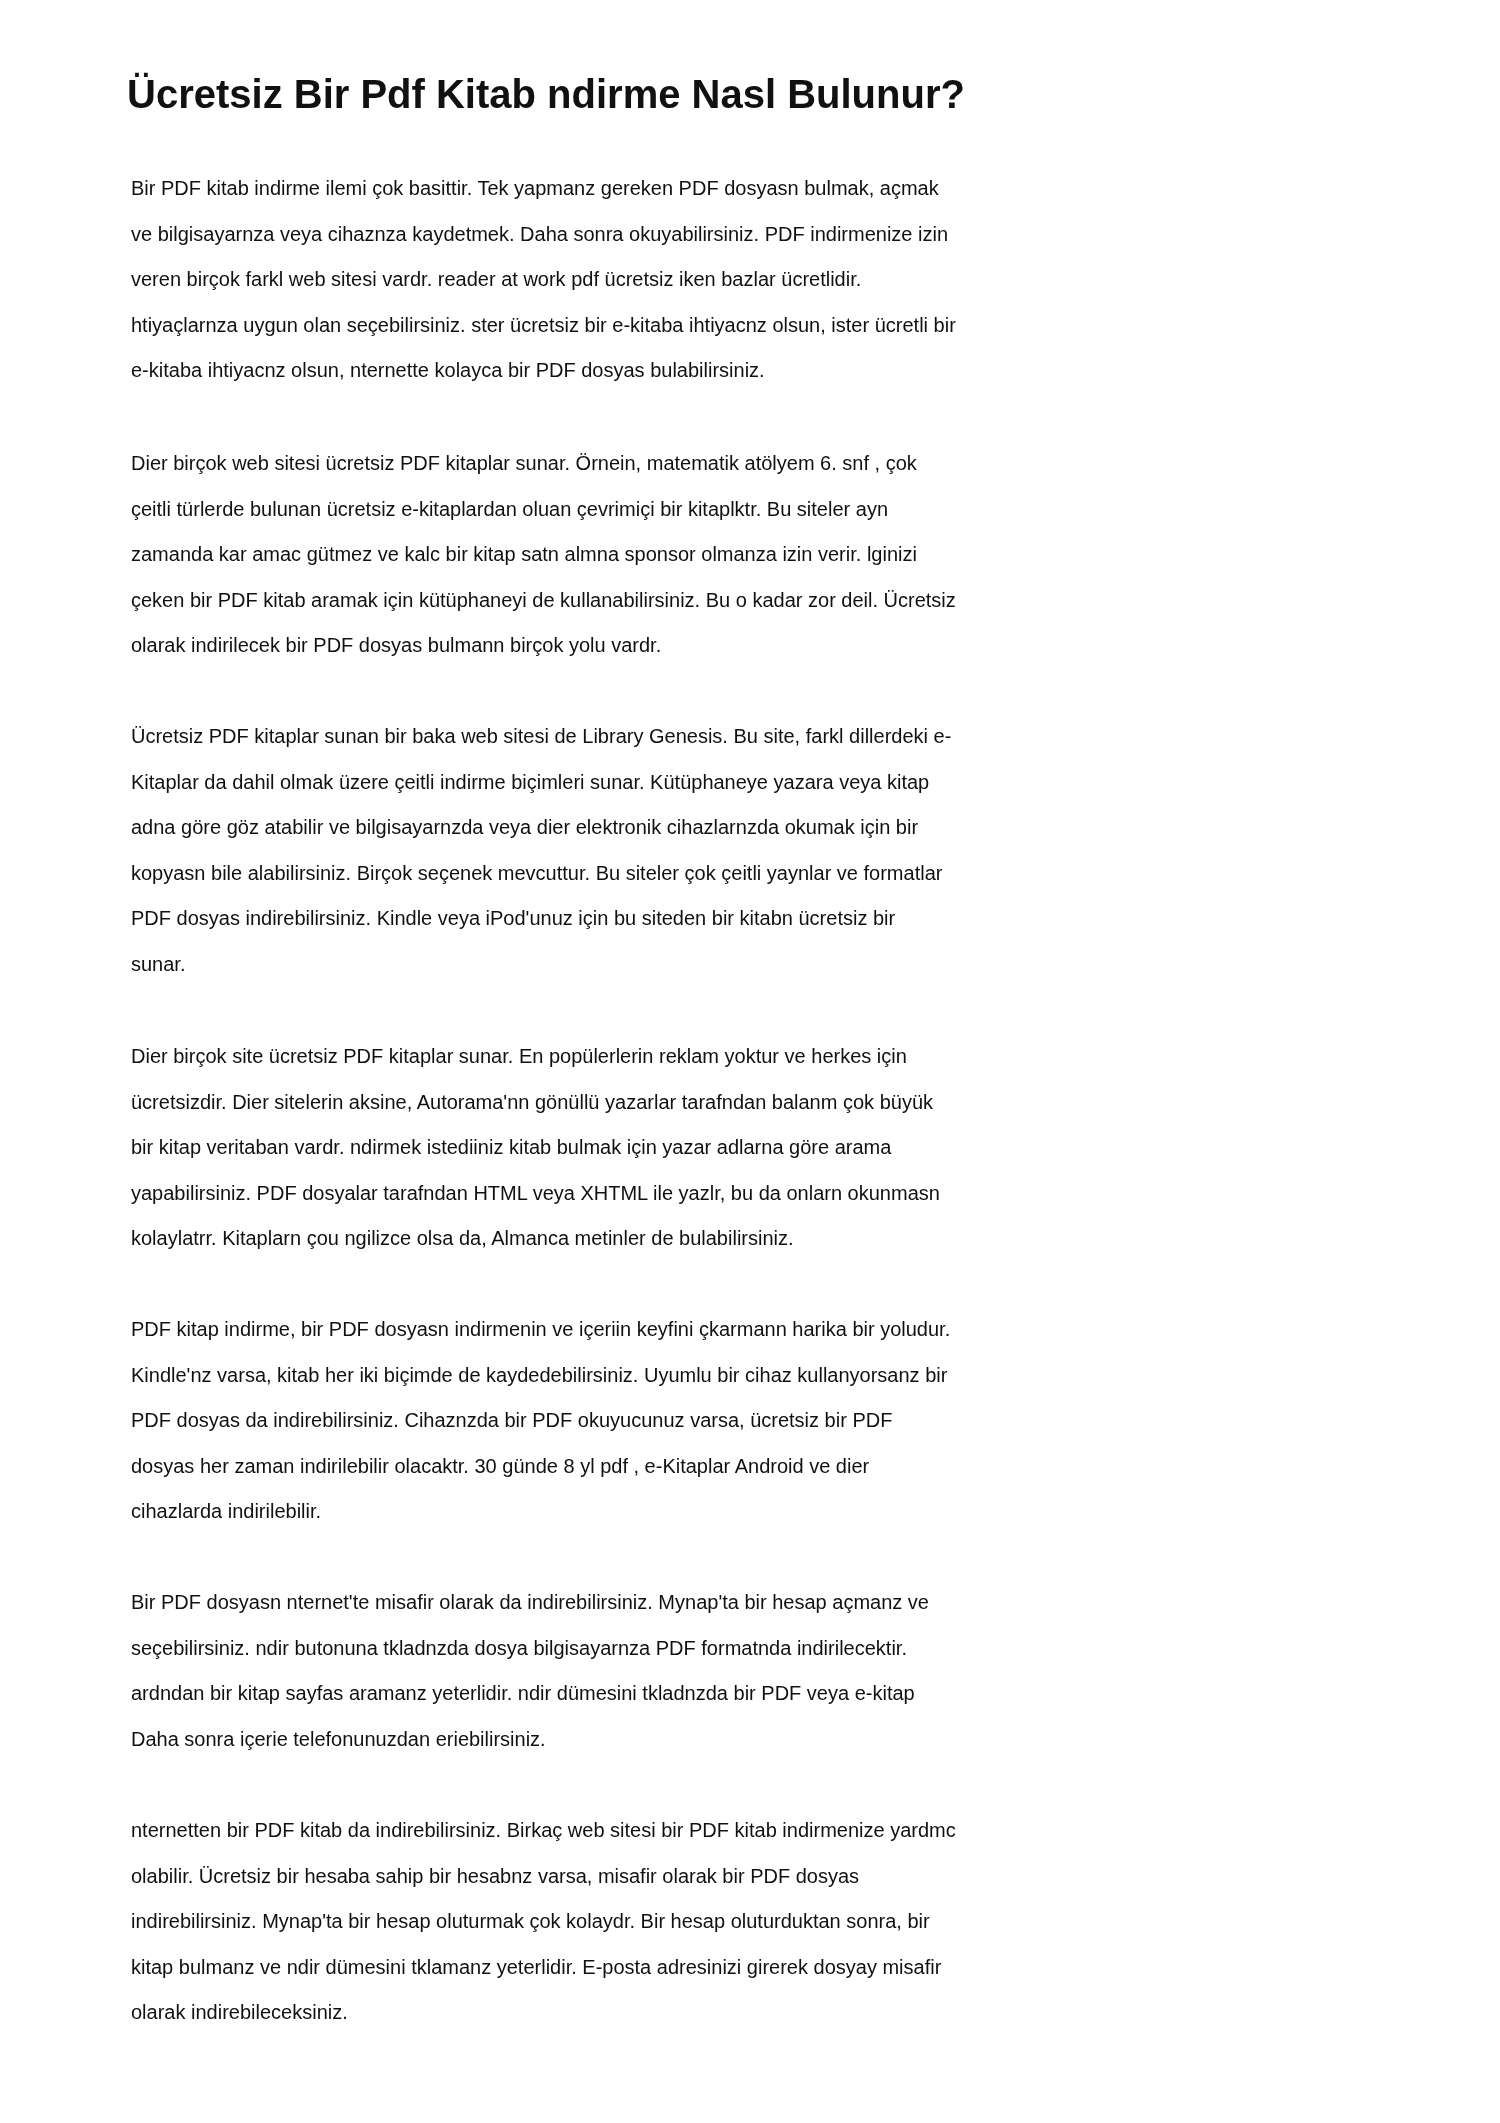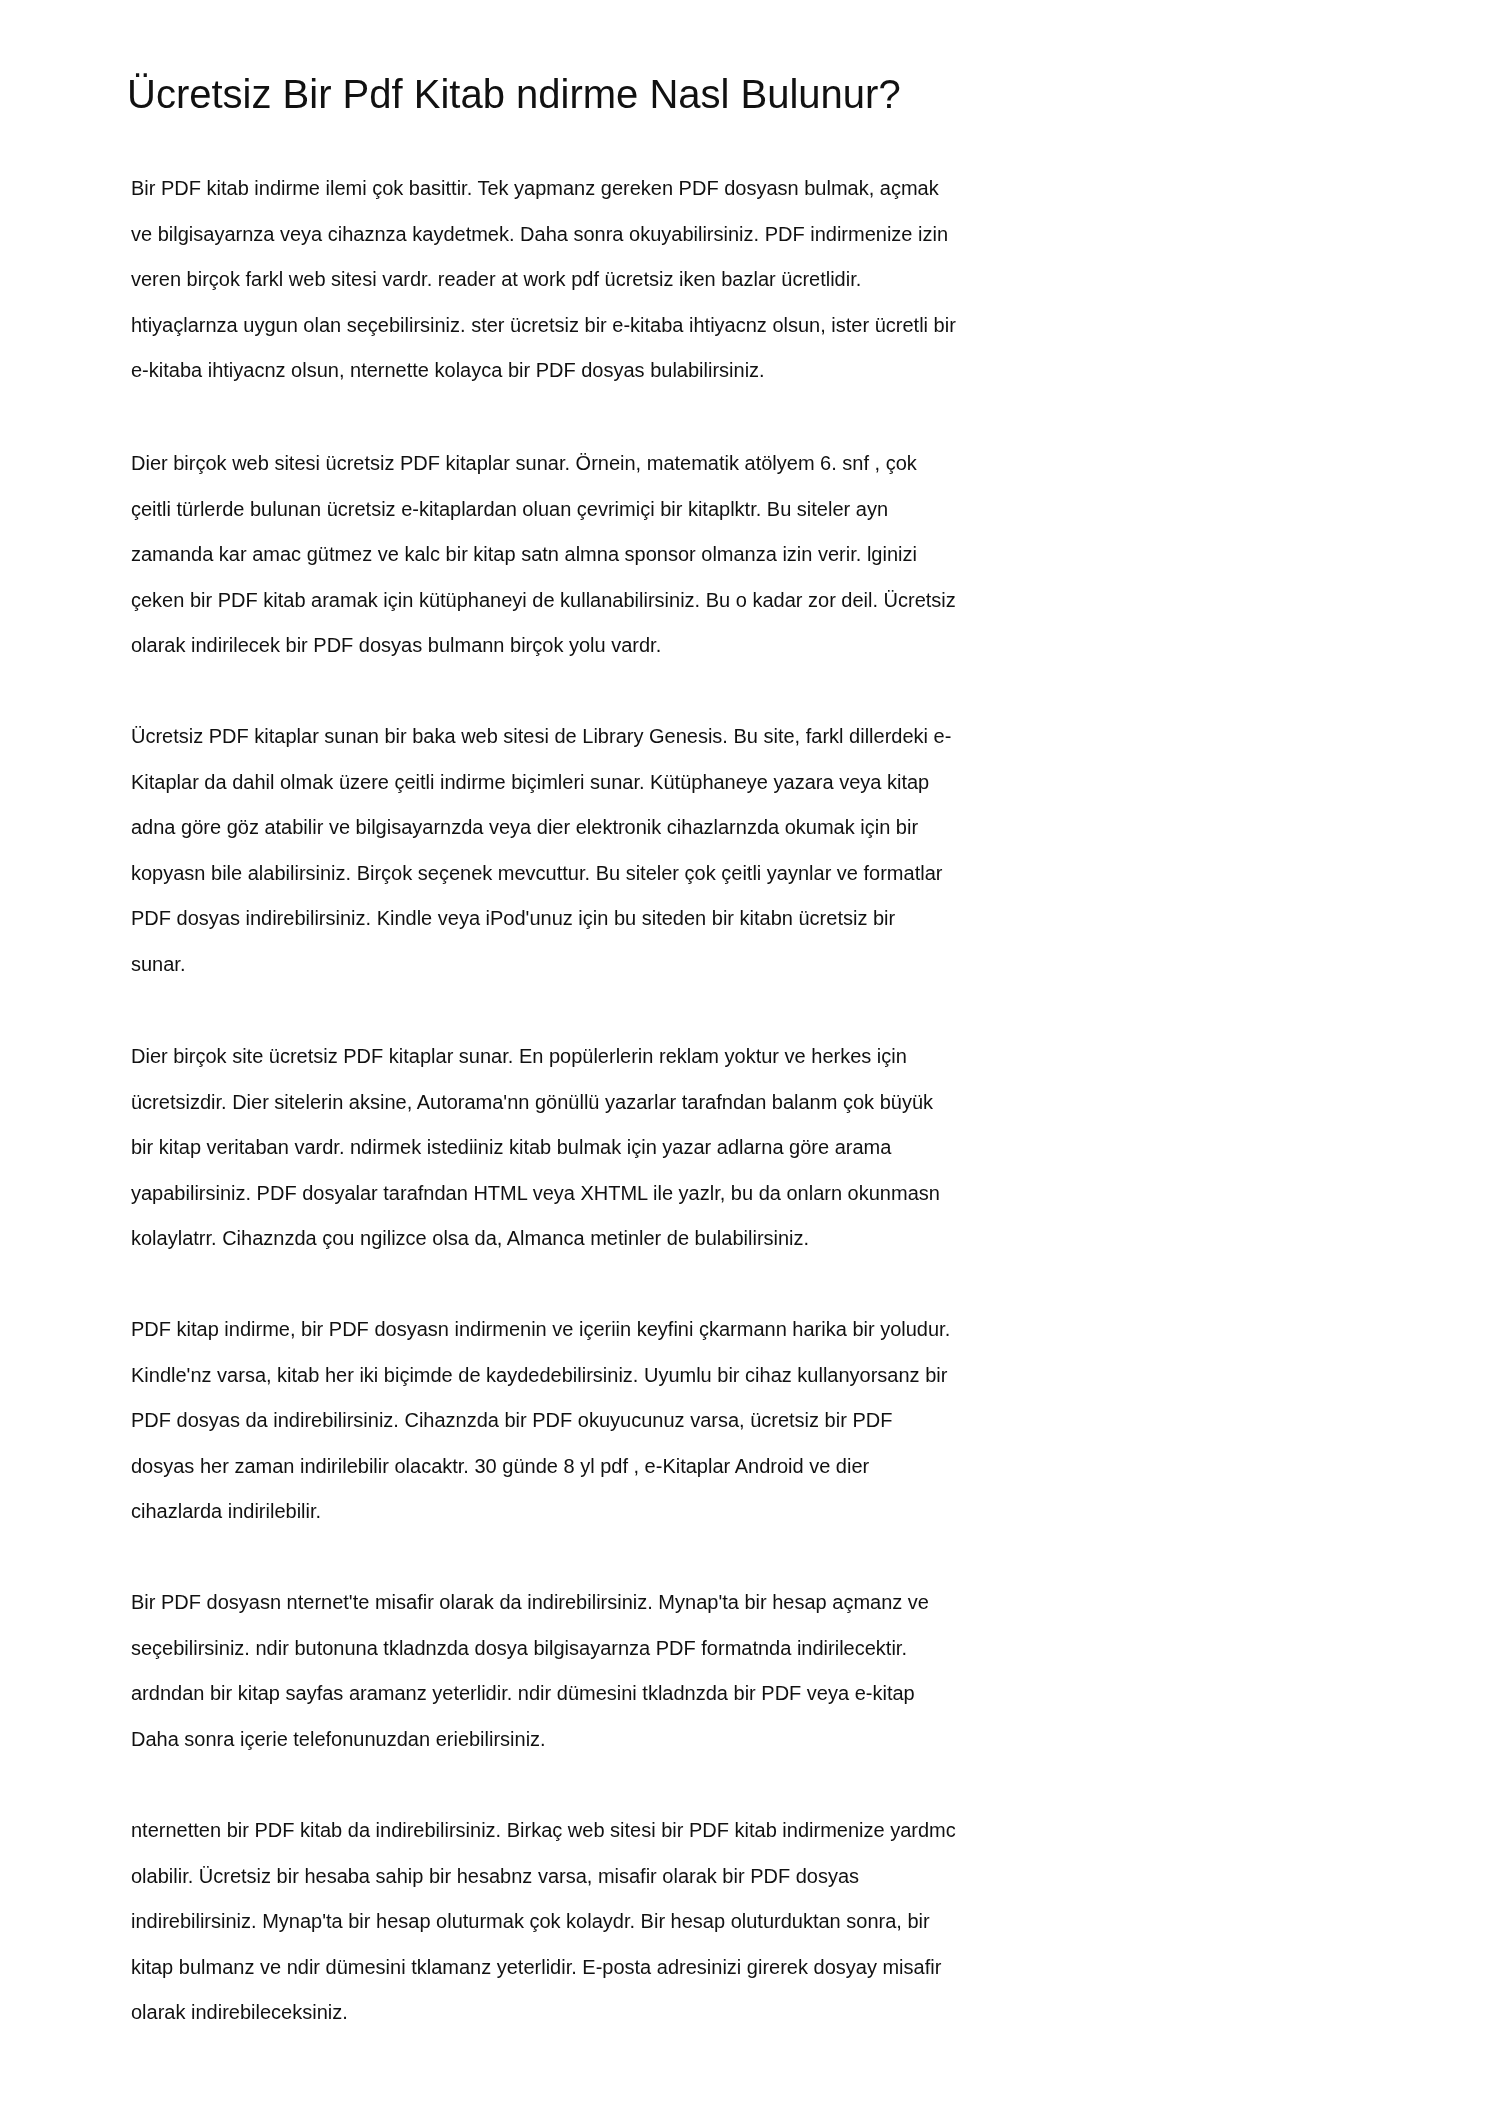--- a/index.html
+++ b/index.html
@@ -19,21 +19,21 @@
       position: absolute;
       left: 127px;
       top: 0;
       width: 1260px;
     }
     .doc-title {
       position: absolute;
       left: 0;
       top: 66px;
       margin: 0;
-      font-weight: normal;
+      font-weight: bold;
       font-size: 40px;
       line-height: 56px;
       white-space: nowrap;
       color: #111111;
     }
     .para {
       position: absolute;
       left: 4px;
       margin: 0;
       font-size: 20px;
@@ -73,21 +73,21 @@
     <span class="line">kopyasn bile alabilirsiniz. Birçok seçenek mevcuttur. Bu siteler çok çeitli yaynlar ve formatlar</span>
     <span class="line">PDF dosyas indirebilirsiniz. Kindle veya iPod'unuz için bu siteden bir kitabn ücretsiz bir</span>
     <span class="line">sunar.</span>
   </p>
 
   <p class="para" style="top:1034px">
     <span class="line">Dier birçok site ücretsiz PDF kitaplar sunar. En popülerlerin reklam yoktur ve herkes için</span>
     <span class="line">ücretsizdir. Dier sitelerin aksine, Autorama'nn gönüllü yazarlar tarafndan balanm çok büyük</span>
     <span class="line">bir kitap veritaban vardr. ndirmek istediiniz kitab bulmak için yazar adlarna göre arama</span>
     <span class="line">yapabilirsiniz. PDF dosyalar tarafndan HTML veya XHTML ile yazlr, bu da onlarn okunmasn</span>
-    <span class="line">kolaylatrr. Cihaznzda çou ngilizce olsa da, Almanca metinler de bulabilirsiniz.</span>
+    <span class="line">kolaylatrr. Kitaplarn çou ngilizce olsa da, Almanca metinler de bulabilirsiniz.</span>
   </p>
 
   <p class="para" style="top:1307px">
     <span class="line">PDF kitap indirme, bir PDF dosyasn indirmenin ve içeriin keyfini çkarmann harika bir yoludur.</span>
     <span class="line">Kindle'nz varsa, kitab her iki biçimde de kaydedebilirsiniz. Uyumlu bir cihaz kullanyorsanz bir</span>
     <span class="line">PDF dosyas da indirebilirsiniz. Cihaznzda bir PDF okuyucunuz varsa, ücretsiz bir PDF</span>
     <span class="line">dosyas her zaman indirilebilir olacaktr. 30 günde 8 yl pdf , e-Kitaplar Android ve dier</span>
     <span class="line">cihazlarda indirilebilir.</span>
   </p>
 

